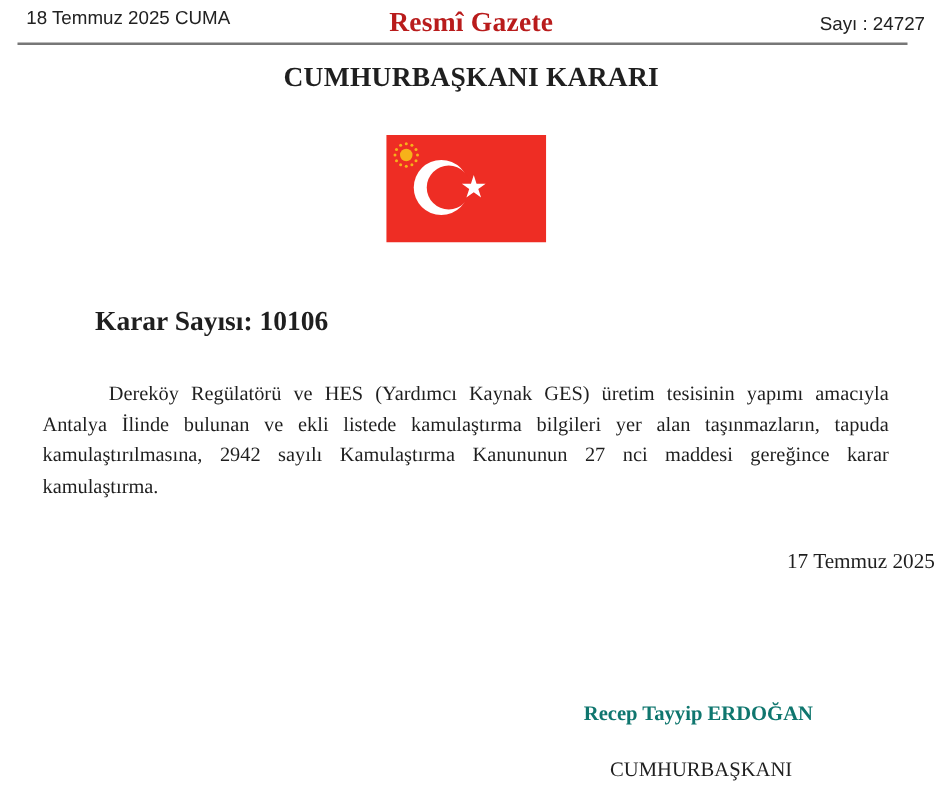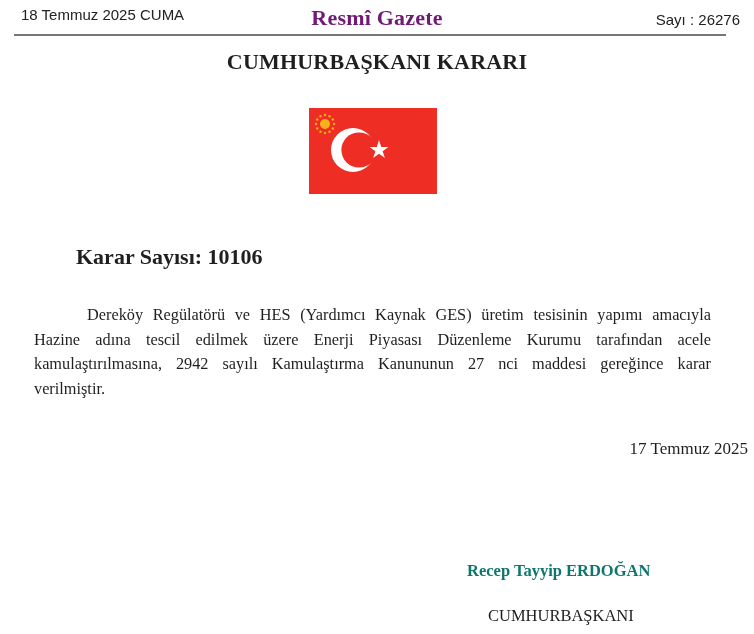--- a/index.html
+++ b/index.html
@@ -13,21 +13,21 @@
       position: absolute; left: 14px; top: 4px; width: 490px; height: 28px;
       width: 726px;
     }
     .hdr-date {
       position: absolute; left: 7px; top: 2px;
       font-family: "Liberation Sans", sans-serif; font-size: 15px; color: #222;
     }
     .hdr-title {
       position: absolute; left: 0; right: 0; top: 1px; text-align: center;
       font-family: "Liberation Serif", serif; font-weight: bold; font-size: 22px;
-      color: #701a75; letter-spacing: 0.2px;
+      color: #b91c1c; letter-spacing: 0.2px;
     }
     .hdr-issue {
       position: absolute; right: 0; top: 7px;
       font-family: "Liberation Sans", sans-serif; font-size: 15px; color: #222;
     }
     .hdr-rule {
       position: absolute; left: 14px; top: 34px; width: 712px; height: 2px;
       background: #777;
     }
     .doc-title {
@@ -63,21 +63,21 @@
       position: absolute; left: 488px; top: 606px;
       font-family: "Liberation Serif", serif; font-size: 16.5px; color: #1f1f1f;
     }
   </style>
 </head>
 <body>
 
 <div class="header">
   <span class="hdr-date">18 Temmuz 2025 CUMA</span>
   <span class="hdr-title">Resmî Gazete</span>
-  <span class="hdr-issue">Sayı : 26276</span>
+  <span class="hdr-issue">Sayı : 24727</span>
 </div>
 <div class="hdr-rule"></div>
 
 <div class="doc-title">CUMHURBAŞKANI KARARI</div>
 
 <div class="flag">
   <svg width="128" height="86" viewBox="0 0 128 86" xmlns="http://www.w3.org/2000/svg">
     <rect x="0" y="0" width="128" height="86" fill="#ee2d24"></rect>
 
     <g transform="translate(16,16)">
@@ -102,21 +102,21 @@
     <circle cx="50" cy="42" r="17.6" fill="#ee2d24"></circle>
 
     <polygon fill="#ffffff" transform="translate(70,42) rotate(-90)" points="10,0 3.09,2.24 3.09,9.51 -1.18,3.63 -8.09,5.88 -3.82,0 -8.09,-5.88 -1.18,-3.63 3.09,-9.51 3.09,-2.24"></polygon>
   </svg>
 </div>
 
 <div class="decision-no">Karar Sayısı: 10106</div>
 
 <div class="body-text">
   <span class="body-line first">Dereköy Regülatörü ve HES (Yardımcı Kaynak GES) üretim tesisinin yapımı amacıyla</span>
-  <span class="body-line">Hazine adına tescil edilmek üzere Enerji Piyasası Düzenleme Kurumu tarafından acele</span>
+  <span class="body-line">Antalya İlinde bulunan ve ekli listede kamulaştırma bilgileri yer alan taşınmazların, tapuda</span>
   <span class="body-line">kamulaştırılmasına, 2942 sayılı Kamulaştırma Kanununun 27 nci maddesi gereğince karar</span>
-  <span class="body-line last">verilmiştir.</span>
+  <span class="body-line last">kamulaştırma.</span>
 </div>
 
 <div class="sign-date">17 Temmuz 2025</div>
 
 <div class="signer-name">Recep Tayyip ERDOĞAN</div>
 <div class="signer-title">CUMHURBAŞKANI</div>
 
 </body></html>

